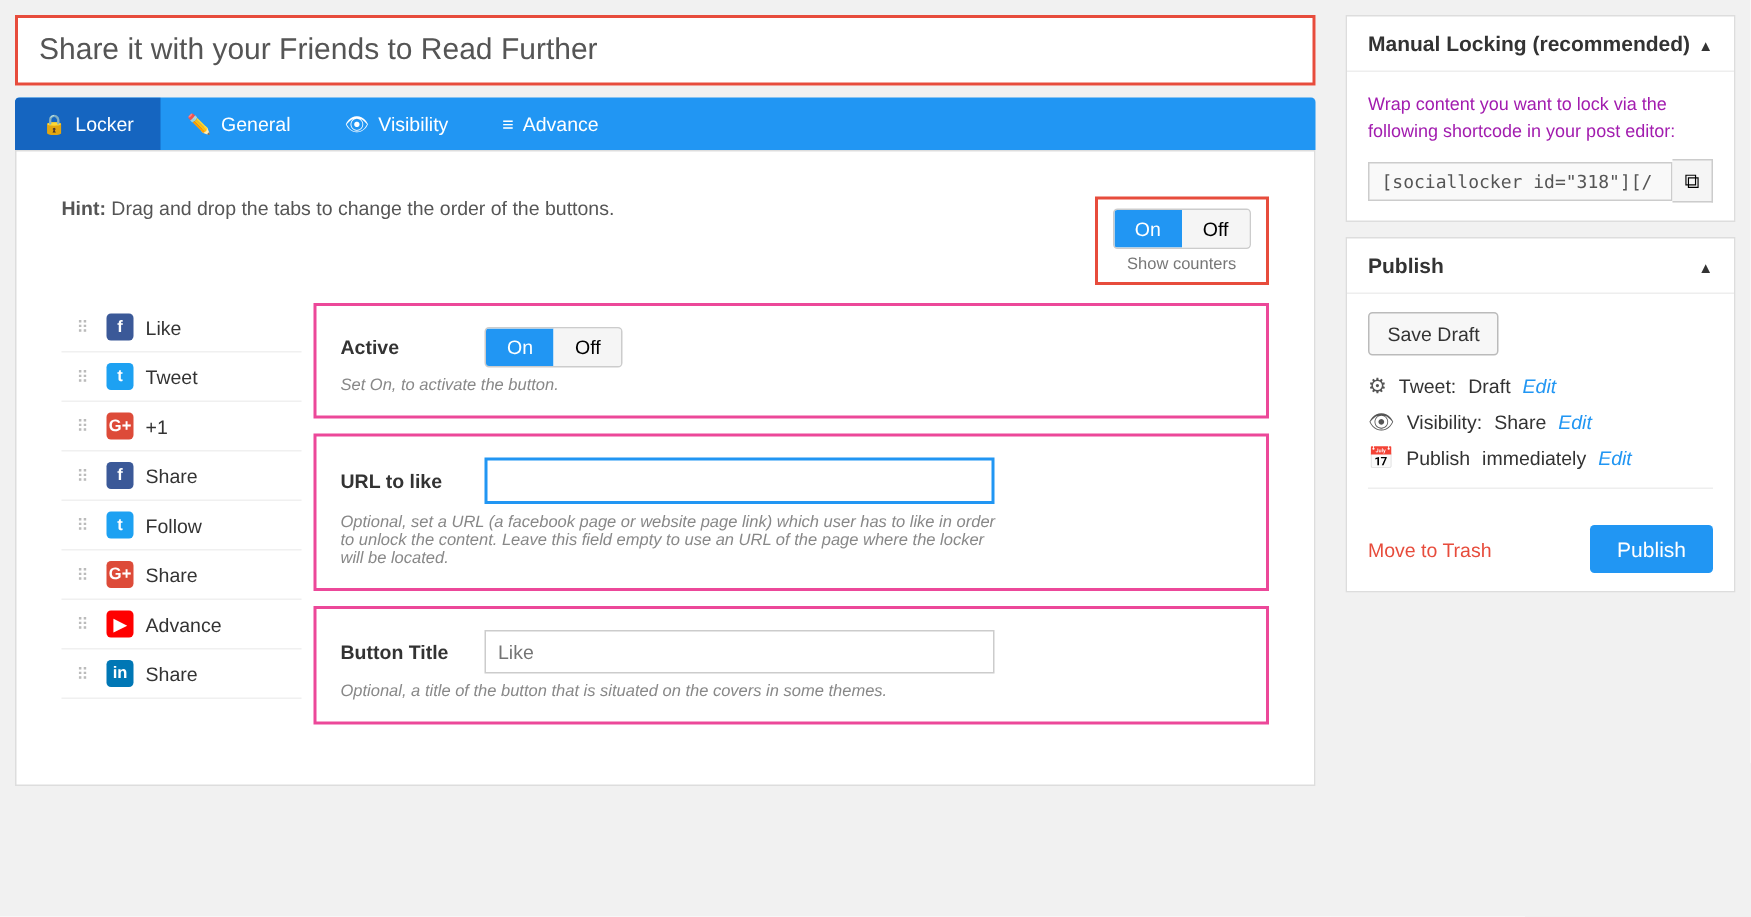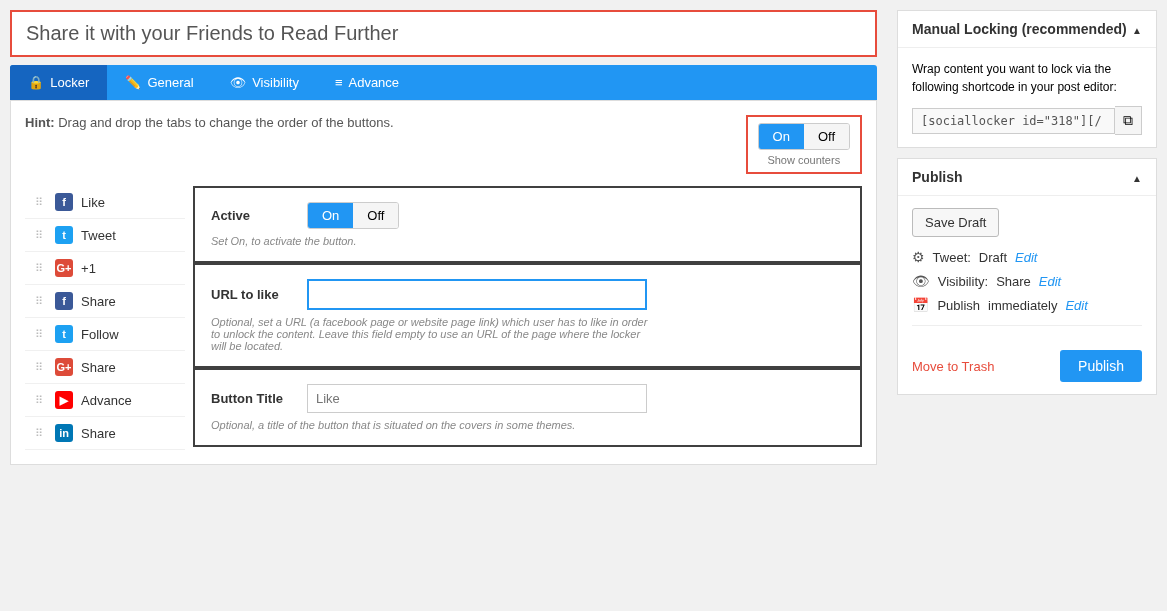--- a/index.html
+++ b/index.html
@@ -38,21 +38,21 @@
       gap: 6px;
     }
     .tab-item.active {
       background: #1565C0;
     }
 
     
     .content-panel {
       background: #fff;
       border: 1px solid #ddd;
-      padding: 14px;
+      padding: 30px;
     }
 
     
     .hint-row {
       display: flex;
       justify-content: space-between;
       align-items: flex-start;
       margin-bottom: 12px;
     }
     .hint-text { font-size: 13px; color: #555; }
@@ -121,22 +121,23 @@
     .icon-tws { background: #1da1f2; }
     .icon-gps { background: #dd4b39; }
     .icon-yt { background: #ff0000; }
     .icon-li { background: #0077b5; }
 
     
     .right-detail { flex: 1; }
 
     
     .section-box {
-      border: 2px solid #404040;
+      border: 2px solid #ec4899;
       padding: 14px 16px;
+      margin-bottom: 10px;
     }
     .field-row {
       display: flex;
       align-items: center;
       gap: 16px;
       margin-bottom: 6px;
     }
     .field-label {
       font-weight: bold;
       font-size: 13px;
@@ -203,21 +204,21 @@
     .sidebar-box-header {
       display: flex;
       justify-content: space-between;
       align-items: center;
       padding: 10px 14px;
       border-bottom: 1px solid #eee;
       font-weight: bold;
       font-size: 14px;
     }
     .sidebar-box-content { padding: 12px 14px; }
-    .sidebar-desc { font-size: 12px; color: #000000; margin-bottom: 10px; line-height: 1.5; }
+    .sidebar-desc { font-size: 12px; color: #a21caf; margin-bottom: 10px; line-height: 1.5; }
 
     .shortcode-row {
       display: flex;
       align-items: center;
       gap: 0;
     }
     .shortcode-input {
       flex: 1;
       border: 1px solid #ccc;
       padding: 5px 8px;

